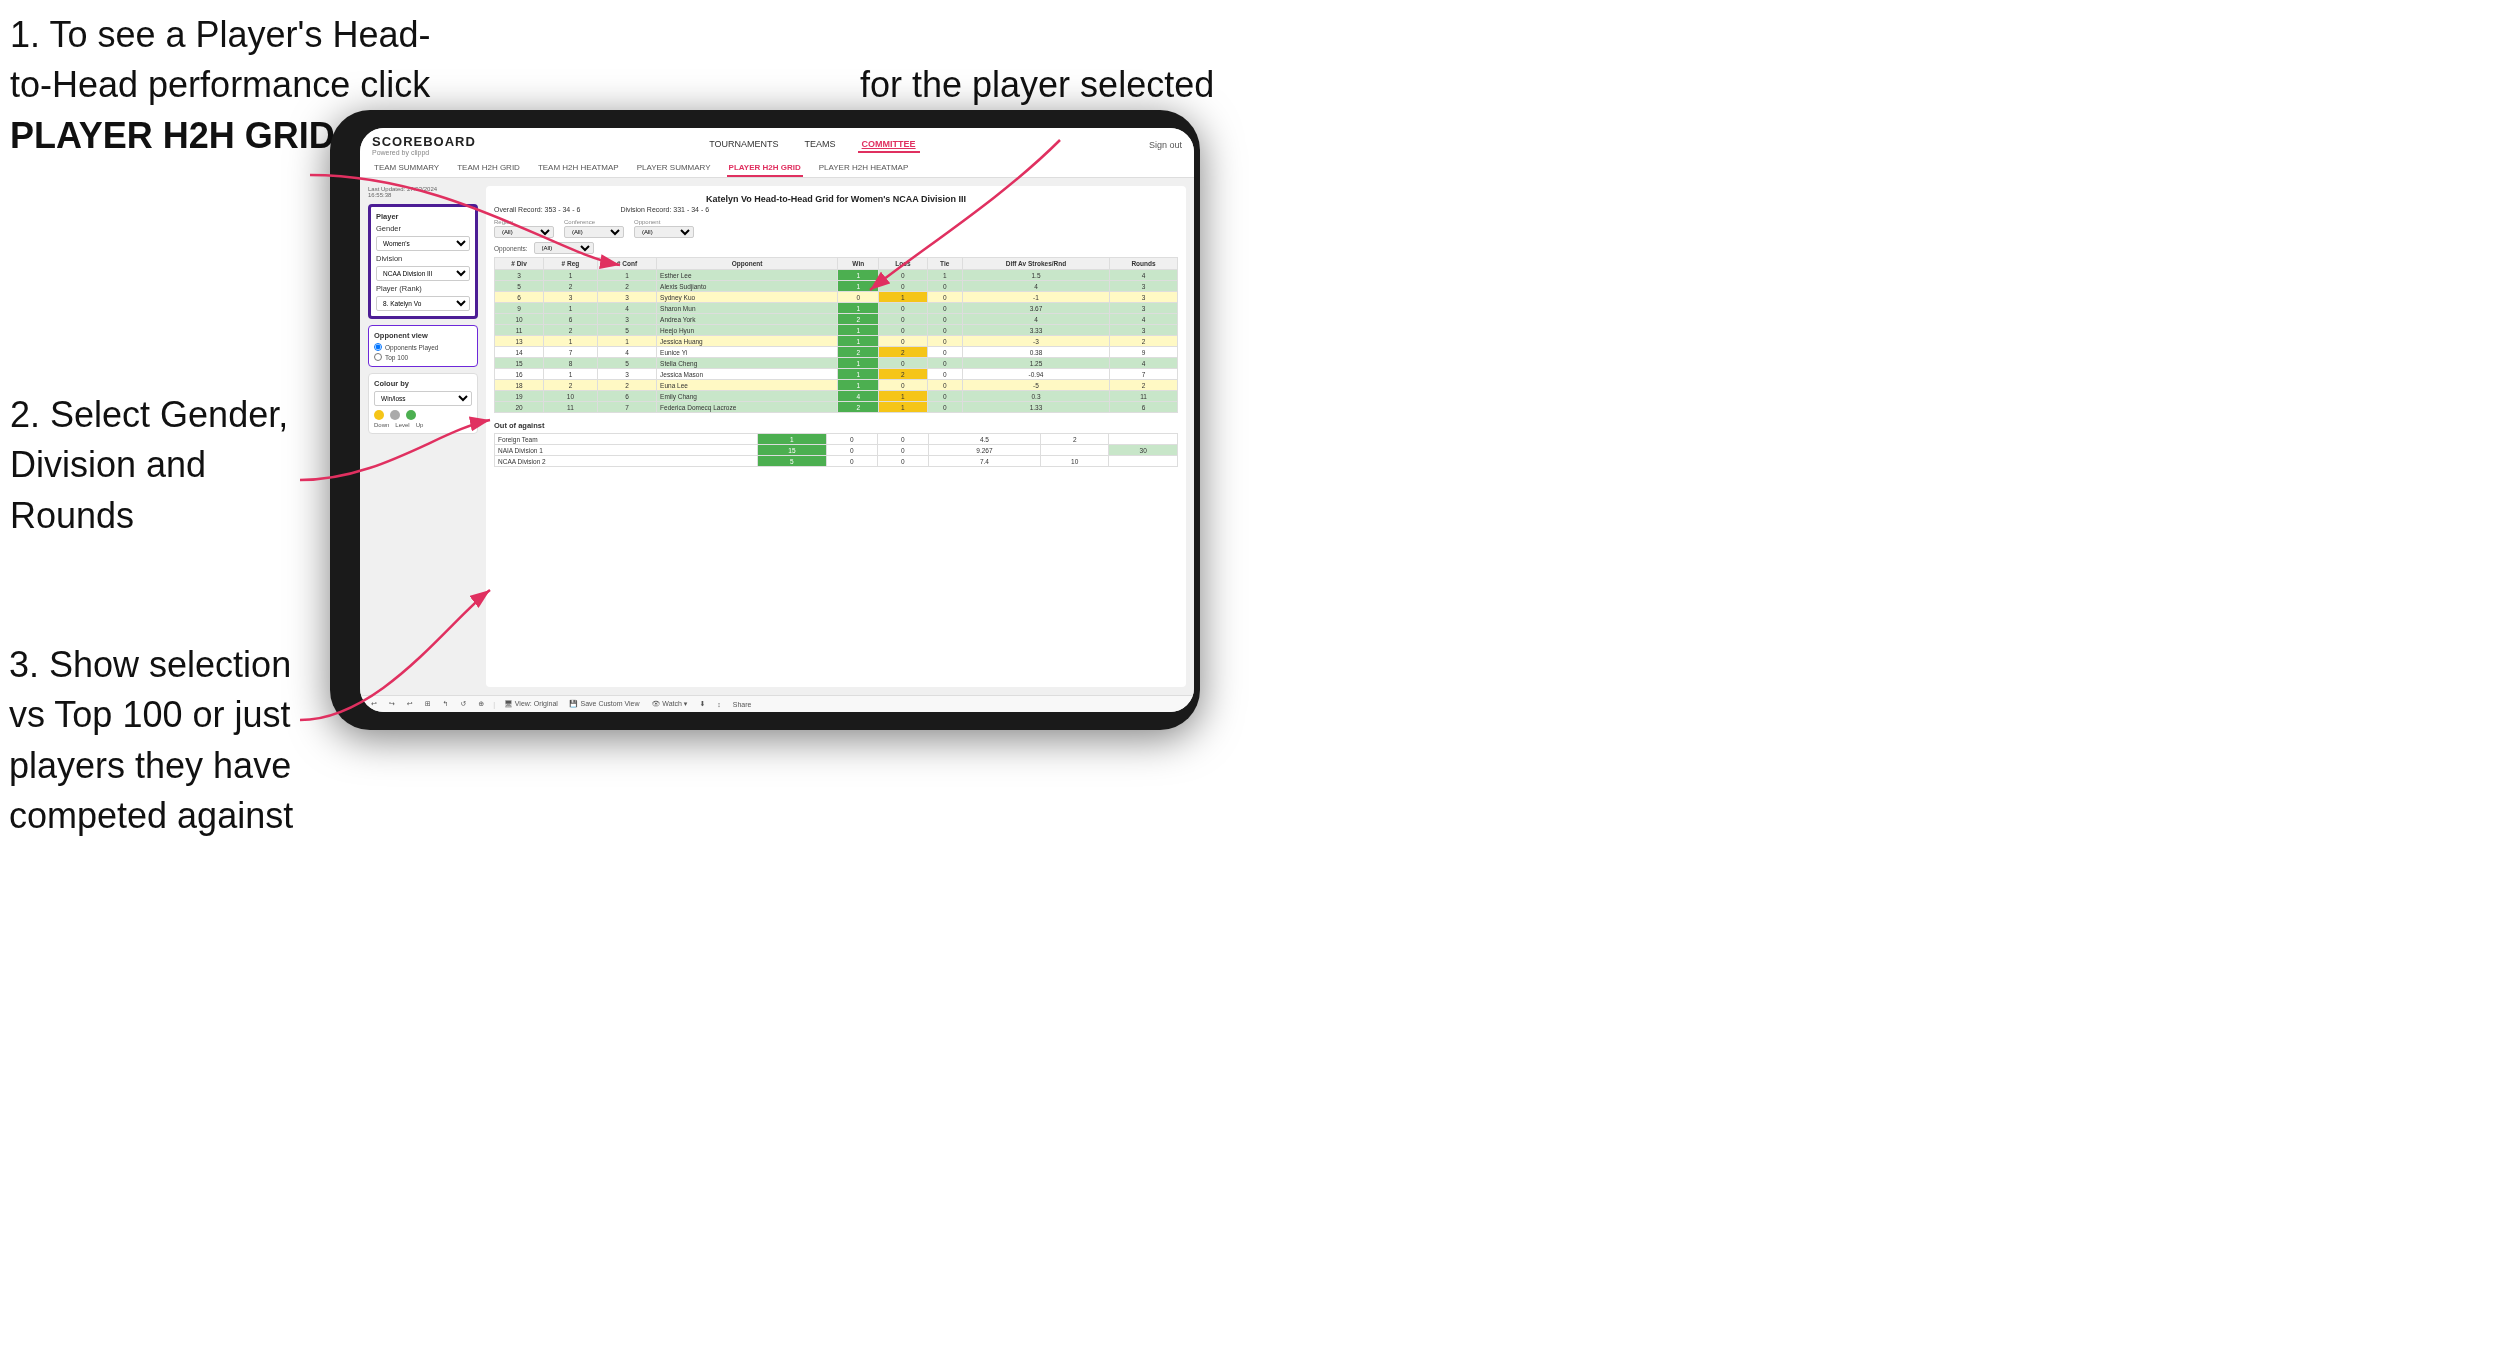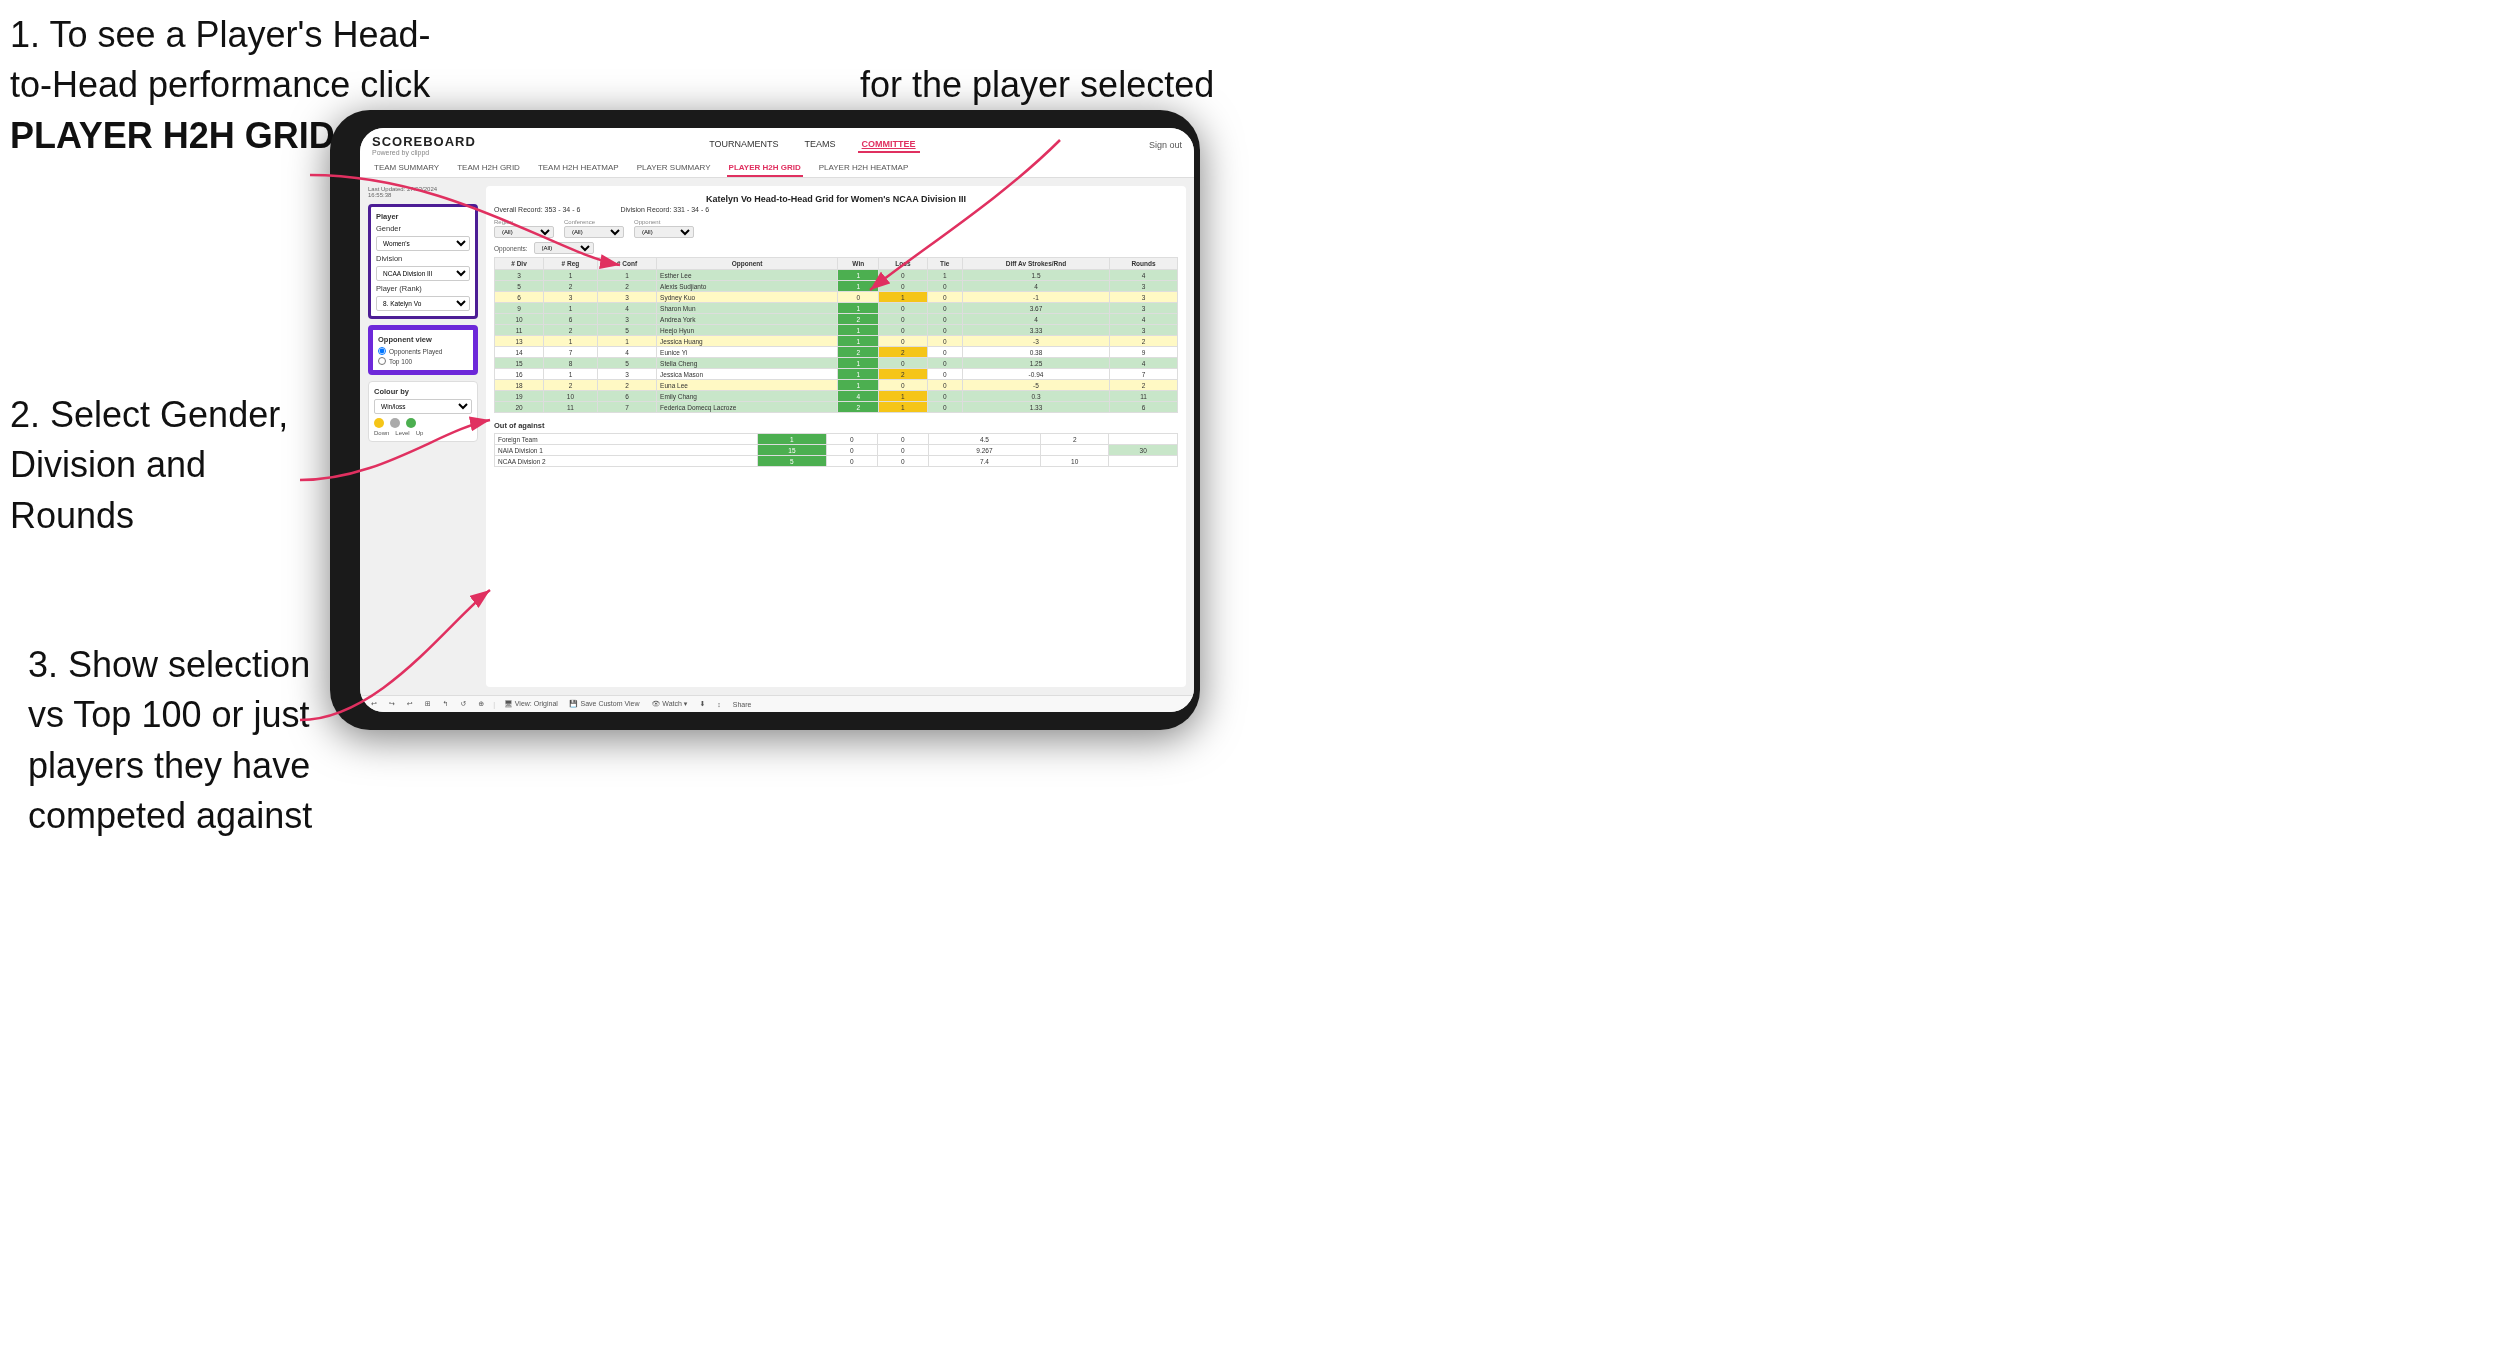--- a/index.html
+++ b/index.html
@@ -150,21 +150,21 @@
       font-size: 6.5px;
       padding: 2px;
       border: 1px solid #ccc;
       border-radius: 2px;
       background: #fff;
     }
     .opponent-view {
       background: #fff;
       border-radius: 4px;
       padding: 5px;
-      border: 5px solid #6d28d9;
+      border: 1px solid #6d28d9;
     }
     .radio-group {
       display: flex;
       flex-direction: column;
       gap: 2px;
       font-size: 6.5px;
       color: #444;
     }
     .colour-section {
       background: #fff;
@@ -330,21 +330,21 @@
   <br>
   <span>for the player selected</span>
 </div>
 
 <div class="annotation" style="left:10px; top:390px;">
   <span>2. Select Gender,</span><br>
   <span>Division and</span><br>
   <span>Rounds</span>
 </div>
 
-<div class="annotation" style="left:28px; top:640px;">
+<div class="annotation" style="left:9px; top:640px;">
   <span>3. Show selection</span><br>
   <span>vs Top 100 or just</span><br>
   <span>players they have</span><br>
   <span>competed against</span>
 </div>
 
 <div class="tablet-frame">
   <div class="tablet-screen">
 
     <div class="nav-bar">

